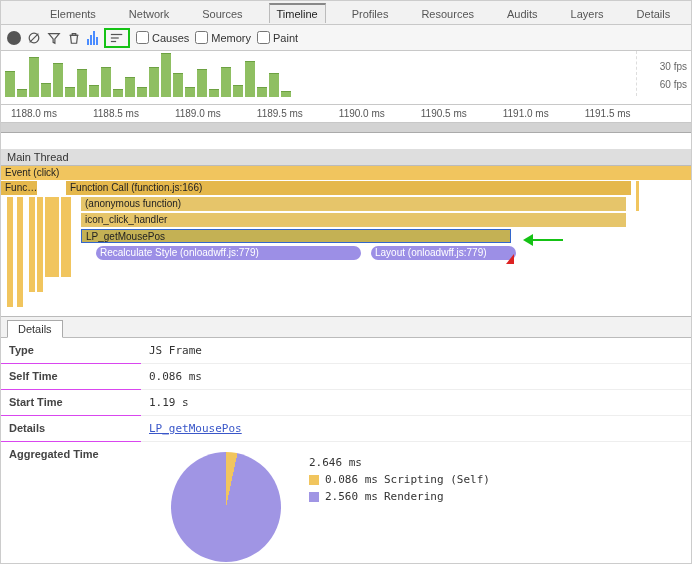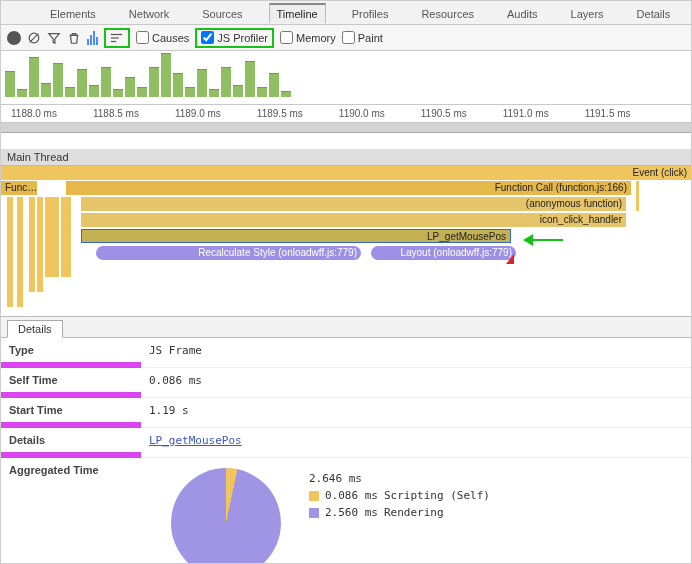--- a/index.html
+++ b/index.html
@@ -87,36 +87,36 @@
     gap: 36px;
     padding-left: 10px;
     font-size: 10px; color:#555;
   }
   
   .scrub { height:10px; background:#d3d3d3; border-bottom:1px solid #aaa;}
   
   .threadhead { background:#dedede; padding:2px 6px; font-size:11px; border-bottom:1px solid #bbb;margin-top:16px;}
   
   .flame { position:relative; height: 150px; background:#fff; }
-  .fbar { position:absolute; height:14px; font-size:10px; color:#fff; padding:1px 4px; overflow:hidden; white-space:nowrap;text-align:right; }
+  .fbar { position:absolute; height:14px; font-size:10px; color:#fff; padding:1px 4px; overflow:hidden; white-space:nowrap; }
   .c-yellow { background:#f1c55e; color:#222; }
   .c-dyellow { background:#e5b84c; color:#222; }
   .c-fn { background:#e6c56a; color:#222; }
   .c-olive { background:#c4b154; color:#222; border:1px solid #3366cc; }
   .c-purple { background:#9c8fe6; color:#fff;border-radius:7px; }
   .side-stripe { position:absolute; width:6px; background:#f1c55e; }
   .tri { position:absolute; width:0;height:0; border-left:8px solid transparent; border-right:0; border-top:10px solid transparent; border-bottom:10px solid #d22; }
   .arrow-line { position:absolute; height:2px; width:30px; background:#15c215; }
   .arrow-head { position:absolute; width:0;height:0;border-top:6px solid transparent;border-bottom:6px solid transparent;border-right:10px solid #15c215; }
   
   .details-tabrow { border-top:1px solid #bbb; border-bottom:1px solid #bbb; background:#f2f2f2; height:22px; display:flex; align-items:flex-end; padding-left:6px;}
   .details-tab { background:#fff; border:1px solid #aaa; border-bottom:1px solid #fff; padding:2px 10px; font-size:11px; position:relative; bottom:-1px; }
   
   .details { display:grid; grid-template-columns: 140px 1fr; font-size:11px; }
-  .details .dlabel { padding:6px 8px; background:#fff; border-bottom:6px solid #d946ef; font-weight:bold; color:#444;}
+  .details .dlabel { padding:6px 8px; background:#fff; border-bottom:1px solid #d946ef; font-weight:bold; color:#444;}
   .details .dval { padding:6px 8px; background:#fff; border-bottom:1px solid #eee; font-family: Menlo, Consolas, monospace; font-size: 11px; color:#333;}
   .details .dval.link { color:#3a57c9; text-decoration:underline; cursor:pointer; }
   
   .pie-wrap { display:flex; align-items:flex-start; gap:20px; padding:10px 30px; }
   .pie { width:110px; height:110px; border-radius:50%;
     background: conic-gradient(#f1c55e 0deg 12deg, #a095e4 12deg 360deg);
     position:relative;
   }
   .pie::after { content:""; position:absolute; top:25%; left:25%; width:50%; height:50%; border-radius:50%; background:transparent; }
   .legend { font-family: Menlo, Consolas, monospace; font-size:11px; color:#333; }
@@ -189,26 +189,20 @@
     <svg class="icon" viewBox="0 0 16 16" stroke="#4a8cff">
         <line x1="1" y1="4" x2="14" y2="4"></line>
         <line x1="1" y1="8" x2="10" y2="8"></line>
         <line x1="1" y1="12" x2="7" y2="12"></line>
       </svg>
   </span>
   <label class="checkbox">
       <input type="checkbox" style="">
       <span>Causes</span>
     </label>
-  <span class="green-box">
-    <label class="checkbox">
-        <input type="checkbox" checked="" style="">
-        <span>JS Profiler</span>
-      </label>
-  </span>
   <label class="checkbox">
       <input type="checkbox" style="">
       <span>Memory</span>
     </label>
   <label class="checkbox">
       <input type="checkbox" style="">
       <span>Paint</span>
     </label>
 </div>
 
@@ -232,20 +226,24 @@
       <span style="height: 10px;"></span>
       <span style="height: 28px;"></span>
       <span style="height: 8px;"></span>
       <span style="height: 30px;"></span>
       <span style="height: 12px;"></span>
       <span style="height: 36px;"></span>
       <span style="height: 10px;"></span>
       <span style="height: 24px;"></span>
       <span style="height: 6px;"></span>
     </div>
+  <div class="fps-lines">
+    <div style="top:10px">30 fps</div>
+    <div style="top:28px">60 fps</div>
+  </div>
 </div>
 
 <div class="timeaxis" id="timeaxis">
     <span>1188.0 ms</span>
     <span>1188.5 ms</span>
     <span>1189.0 ms</span>
     <span>1189.5 ms</span>
     <span>1190.0 ms</span>
     <span>1190.5 ms</span>
     <span>1191.0 ms</span>

